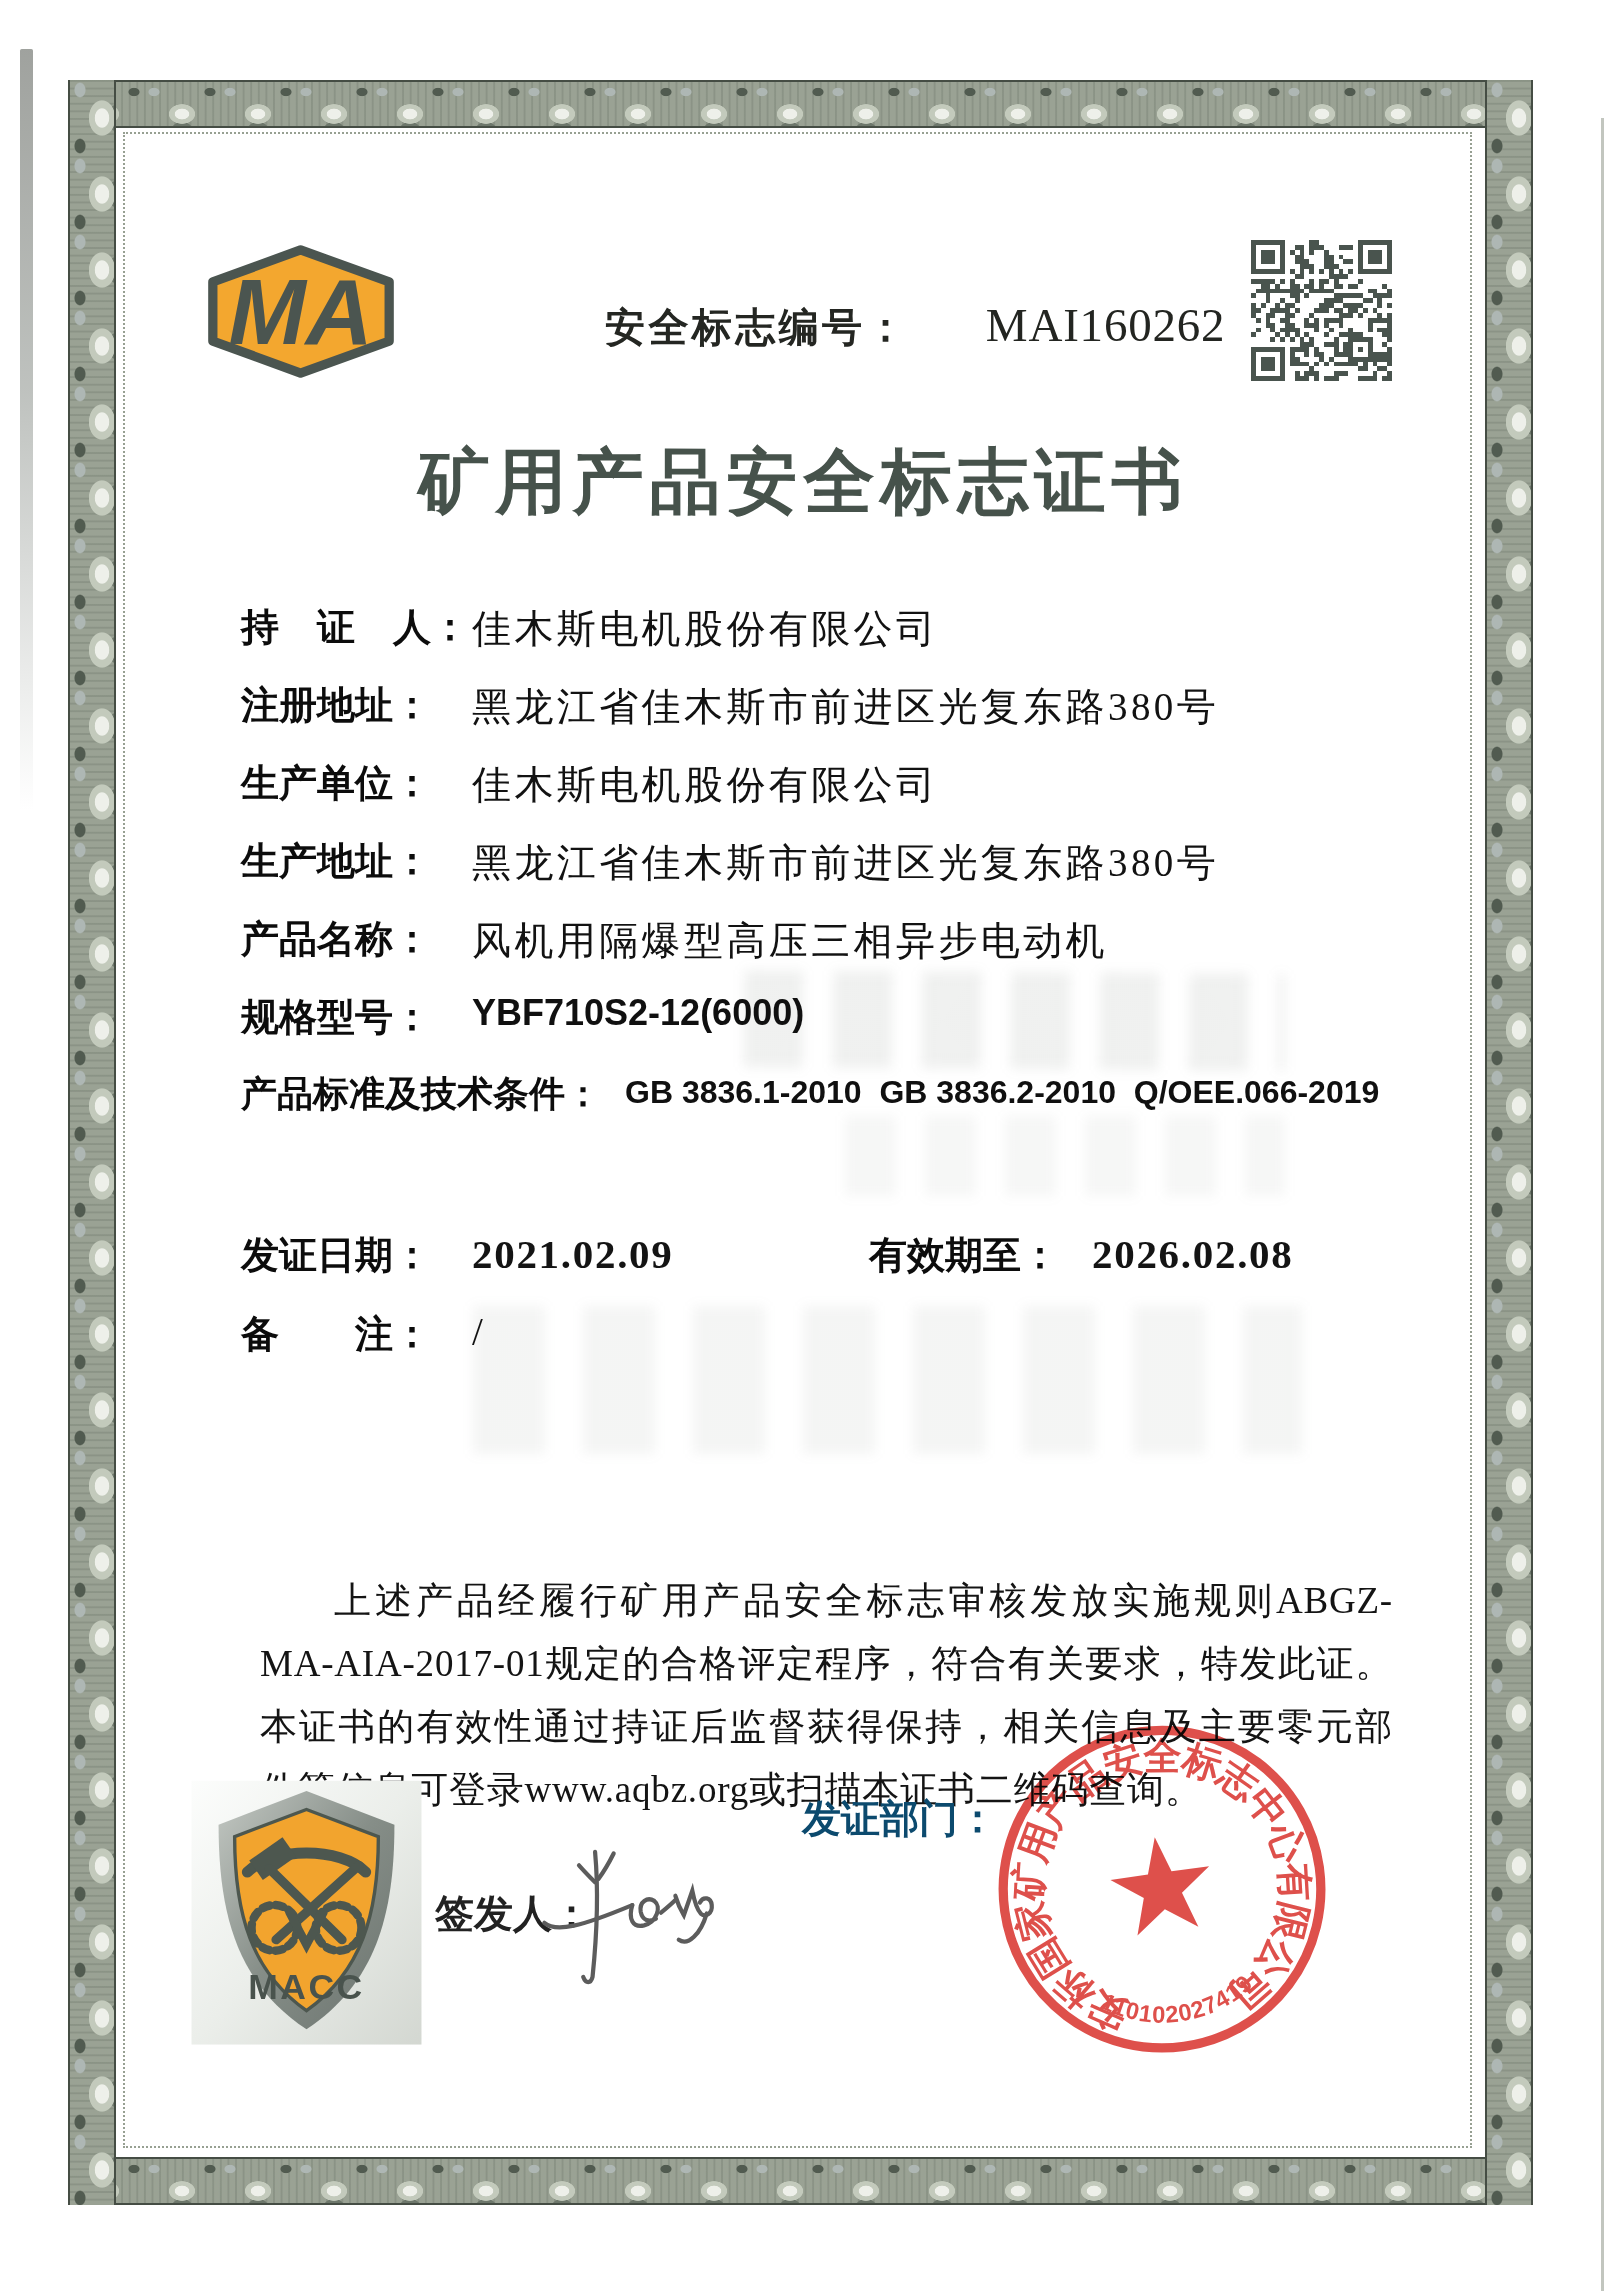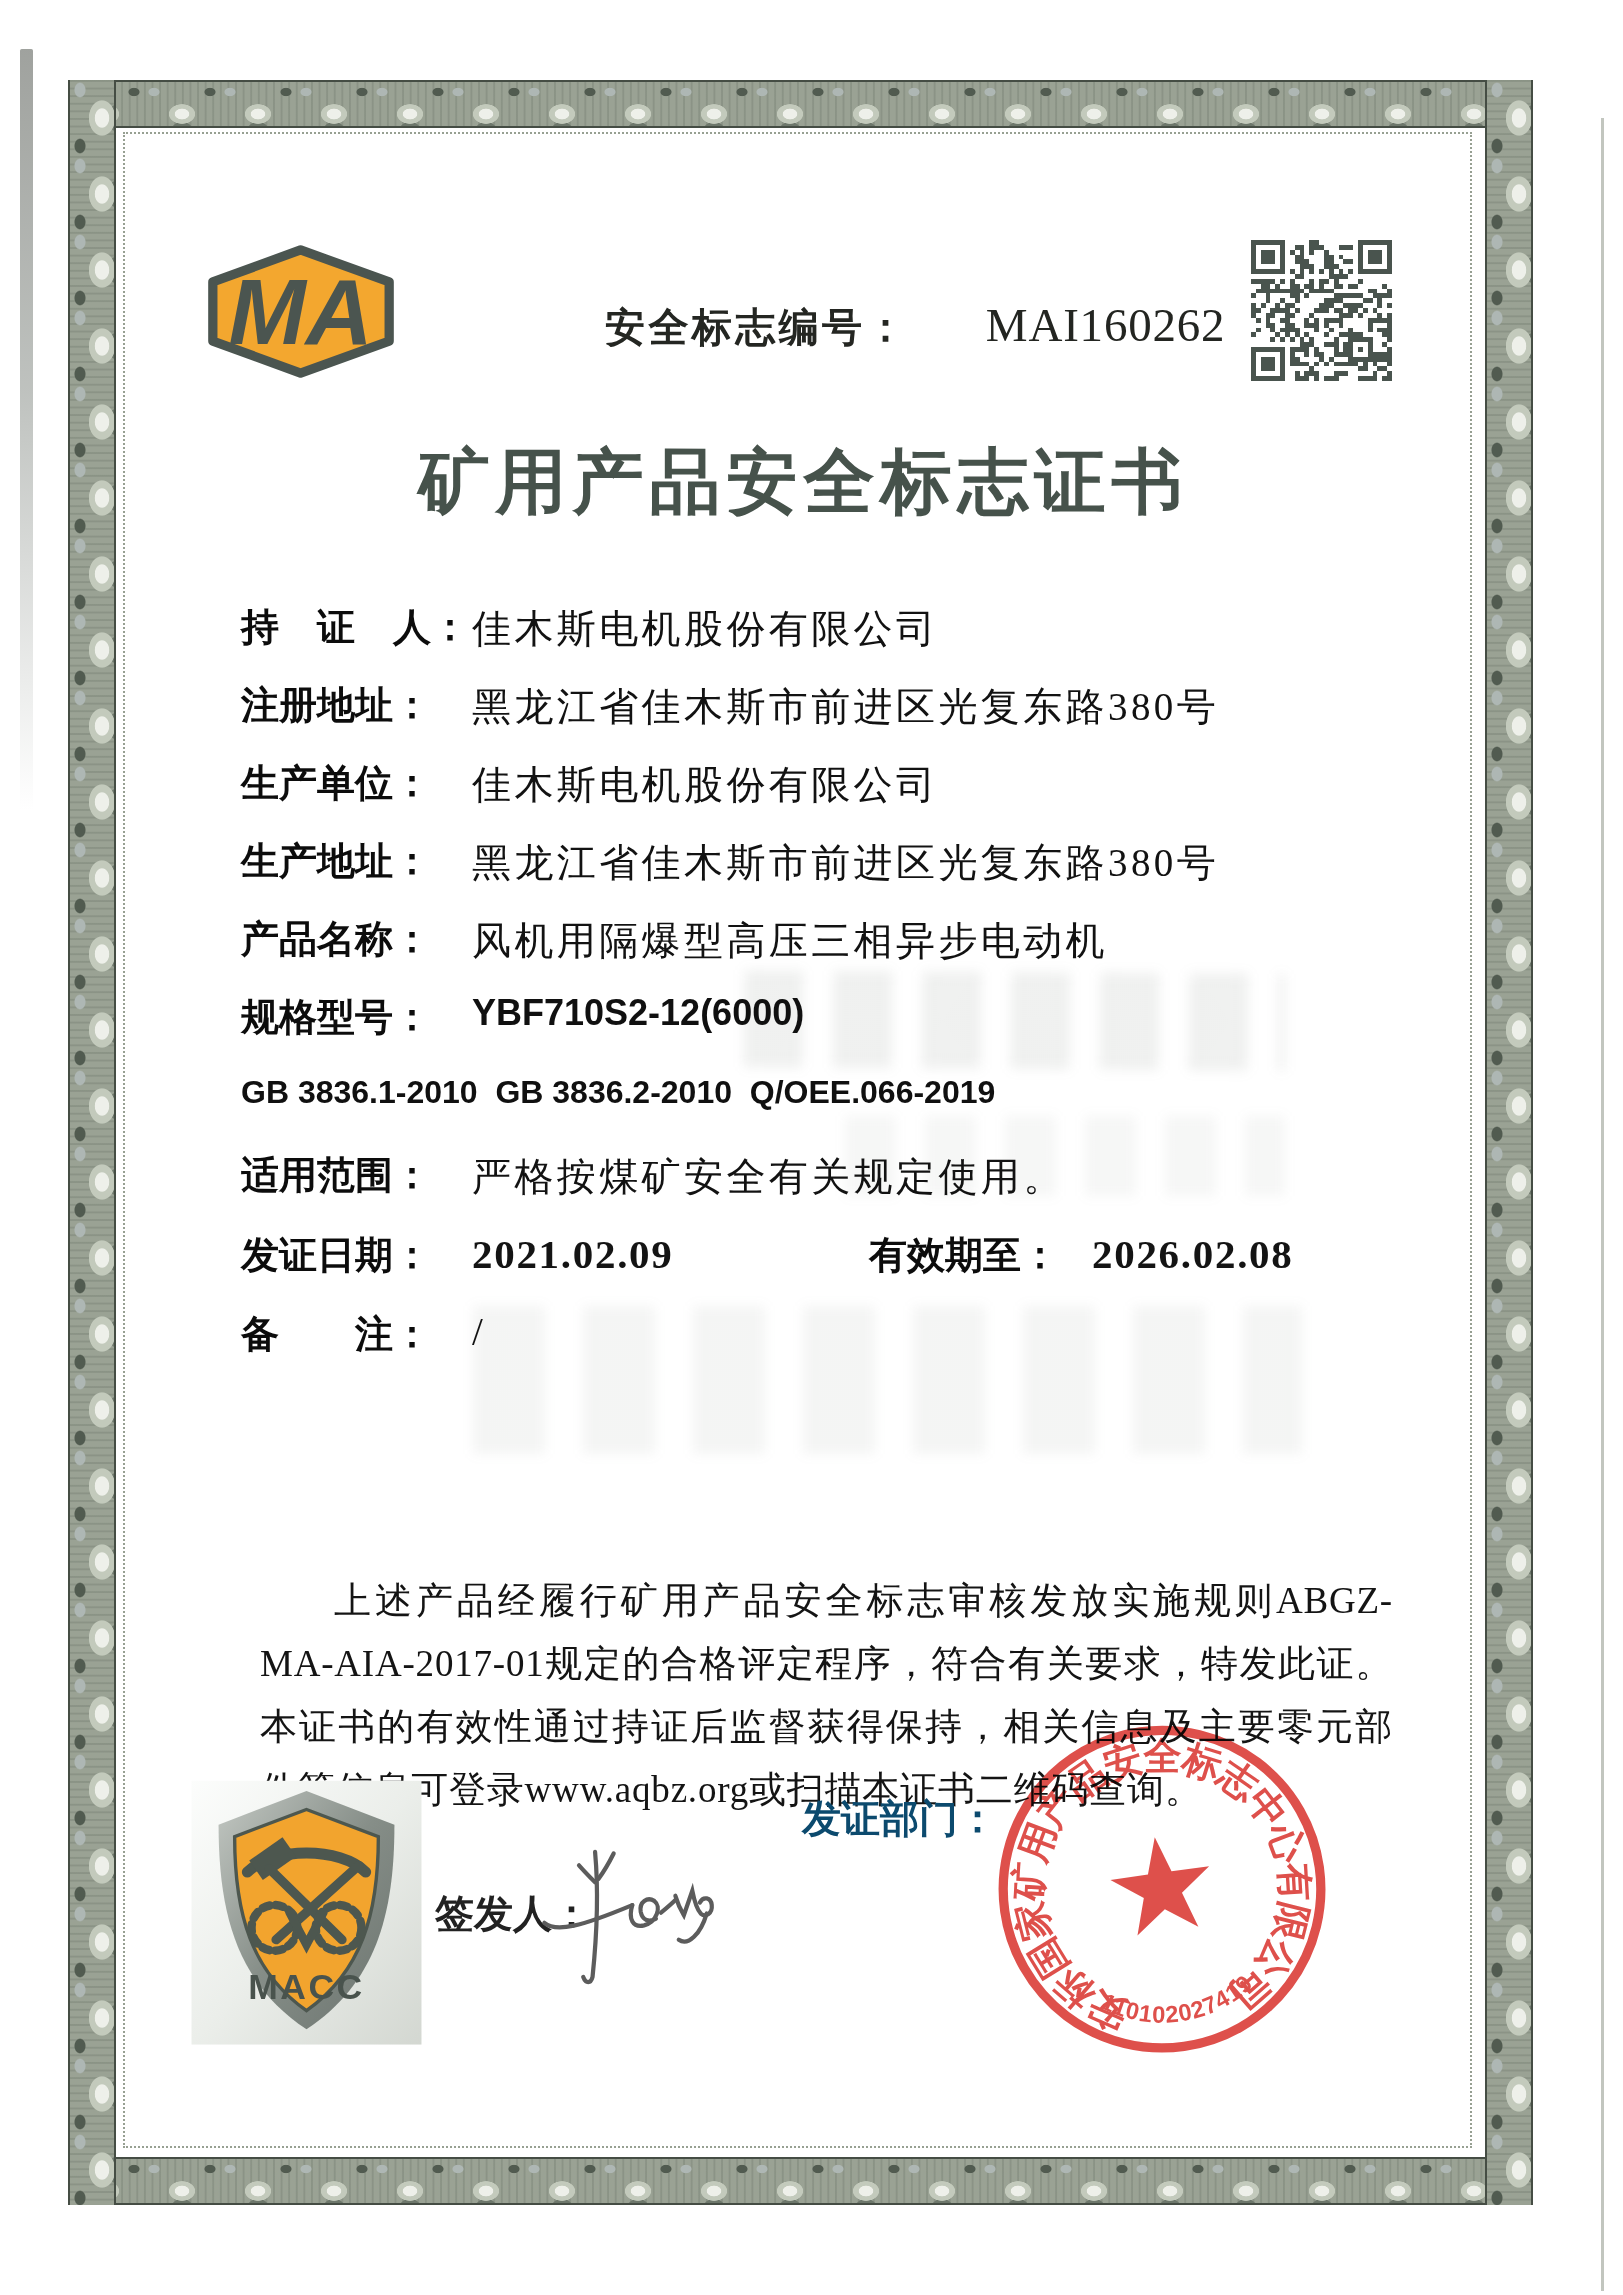--- a/index.html
+++ b/index.html
@@ -453,25 +453,22 @@
   </div>
   <div class="row" style="top:914px">
     <span class="lbl">产品名称：</span>
     <span class="val kai">风机用隔爆型高压三相异步电动机</span>
   </div>
   <div class="row" style="top:992px">
     <span class="lbl">规格型号：</span>
     <span class="val model">YBF710S2-12(6000)</span>
   </div>
   <div class="row wide" style="top:1070px">
+    <span class="lbl">产品标准及技术条件：</span>
     <span class="val model-sm">GB 3836.1-2010  GB 3836.2-2010  Q/OEE.066-2019</span>
-  </div>
-  <div class="row" style="top:1150px">
-    <span class="lbl">适用范围：</span>
-    <span class="val kai">严格按煤矿安全有关规定使用。</span>
   </div>
 
   <div class="drow">
     <span class="d-lbl" style="left:0">发证日期：</span>
     <span class="d-val" style="left:231px">2021.02.09</span>
     <span class="d-lbl" style="left:628px">有效期至：</span>
     <span class="d-val" style="left:851px">2026.02.08</span>
   </div>
 
   <div class="row" style="top:1309px">

